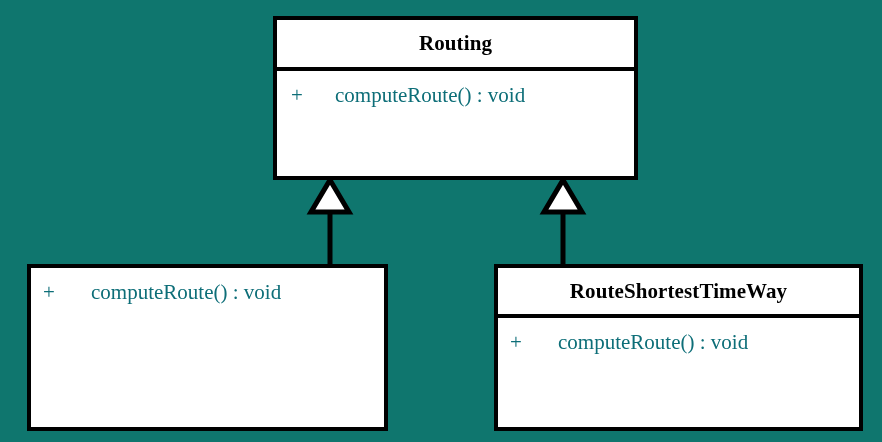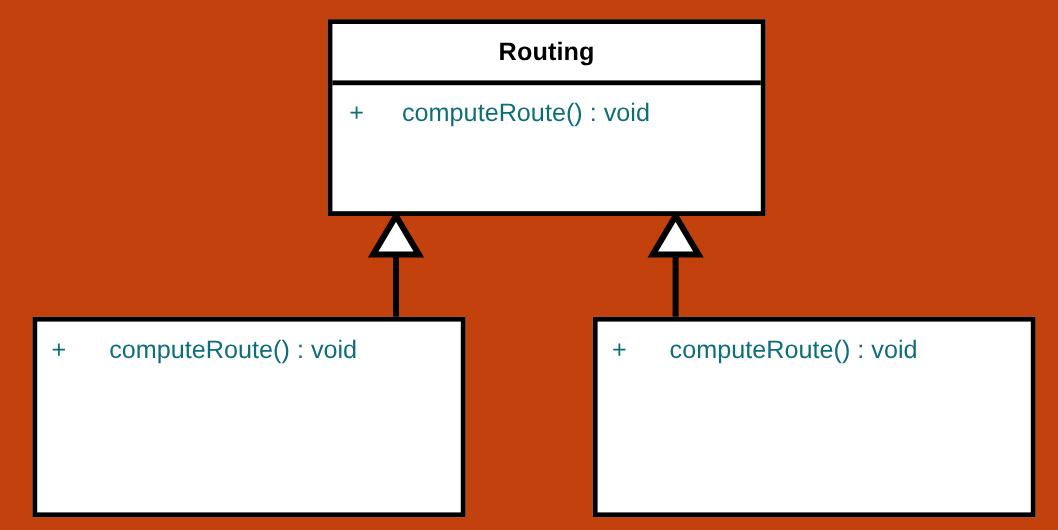--- a/index.html
+++ b/index.html
@@ -8,22 +8,23 @@
     padding: 0;
     background: #ffffff;
   }
   body {
     font-family: "Liberation Sans", sans-serif;
   }
   #diagram-canvas {
     position: relative;
     width: 882px;
     height: 442px;
-    background: #c2410c;
+    background: #0f766e;
     overflow: hidden;
+    font-family: Liberation Serif, serif;
   }
 
   
   .uml-class {
     position: absolute;
     box-sizing: border-box;
     background: #ffffff;
     border: 4px solid #000000;
     z-index: 3;
   }
@@ -151,20 +152,21 @@
   <div class="uml-class" id="class-shortest-path">
     <div class="uml-class-members">
       <div class="uml-member">
         <span class="uml-member-vis">+</span>
         <span class="uml-member-sig">computeRoute() : void</span>
       </div>
     </div>
   </div>
 
   <div class="uml-class" id="class-shortest-time-way">
+    <div class="uml-class-name">RouteShortestTimeWay</div>
     <div class="uml-class-members">
       <div class="uml-member">
         <span class="uml-member-vis">+</span>
         <span class="uml-member-sig">computeRoute() : void</span>
       </div>
     </div>
   </div>
 
 </div>
 

